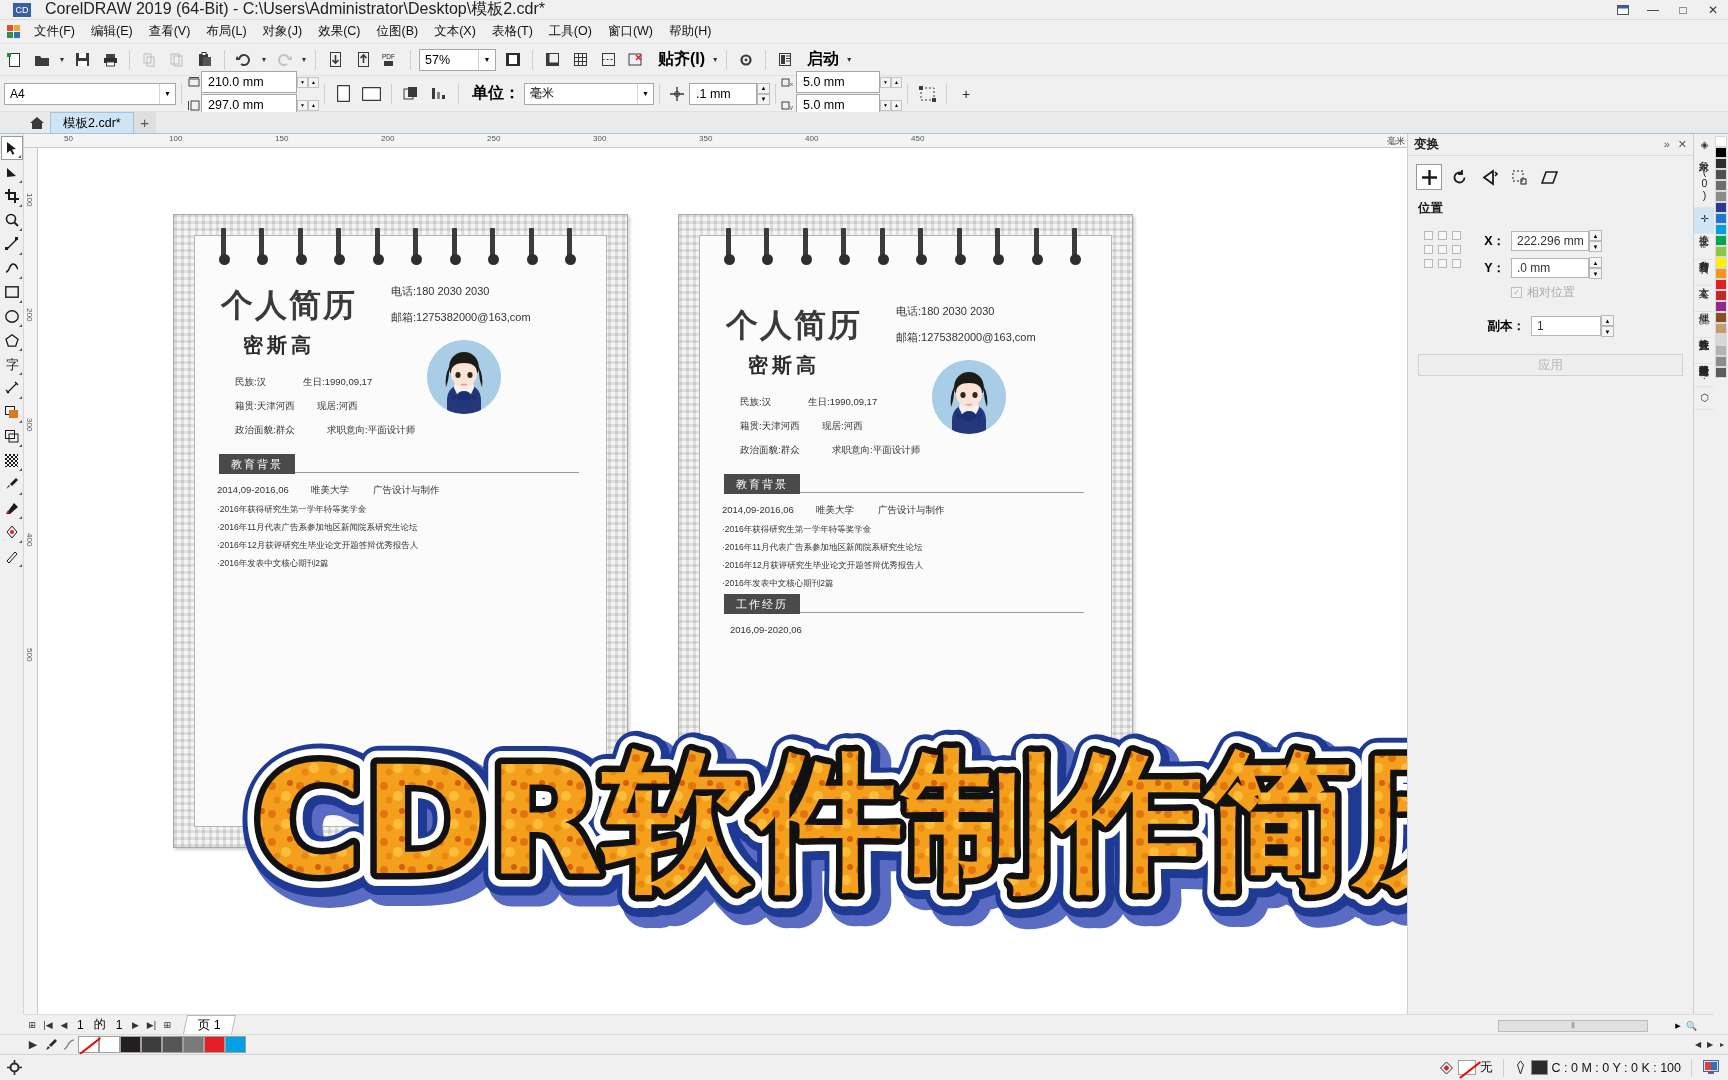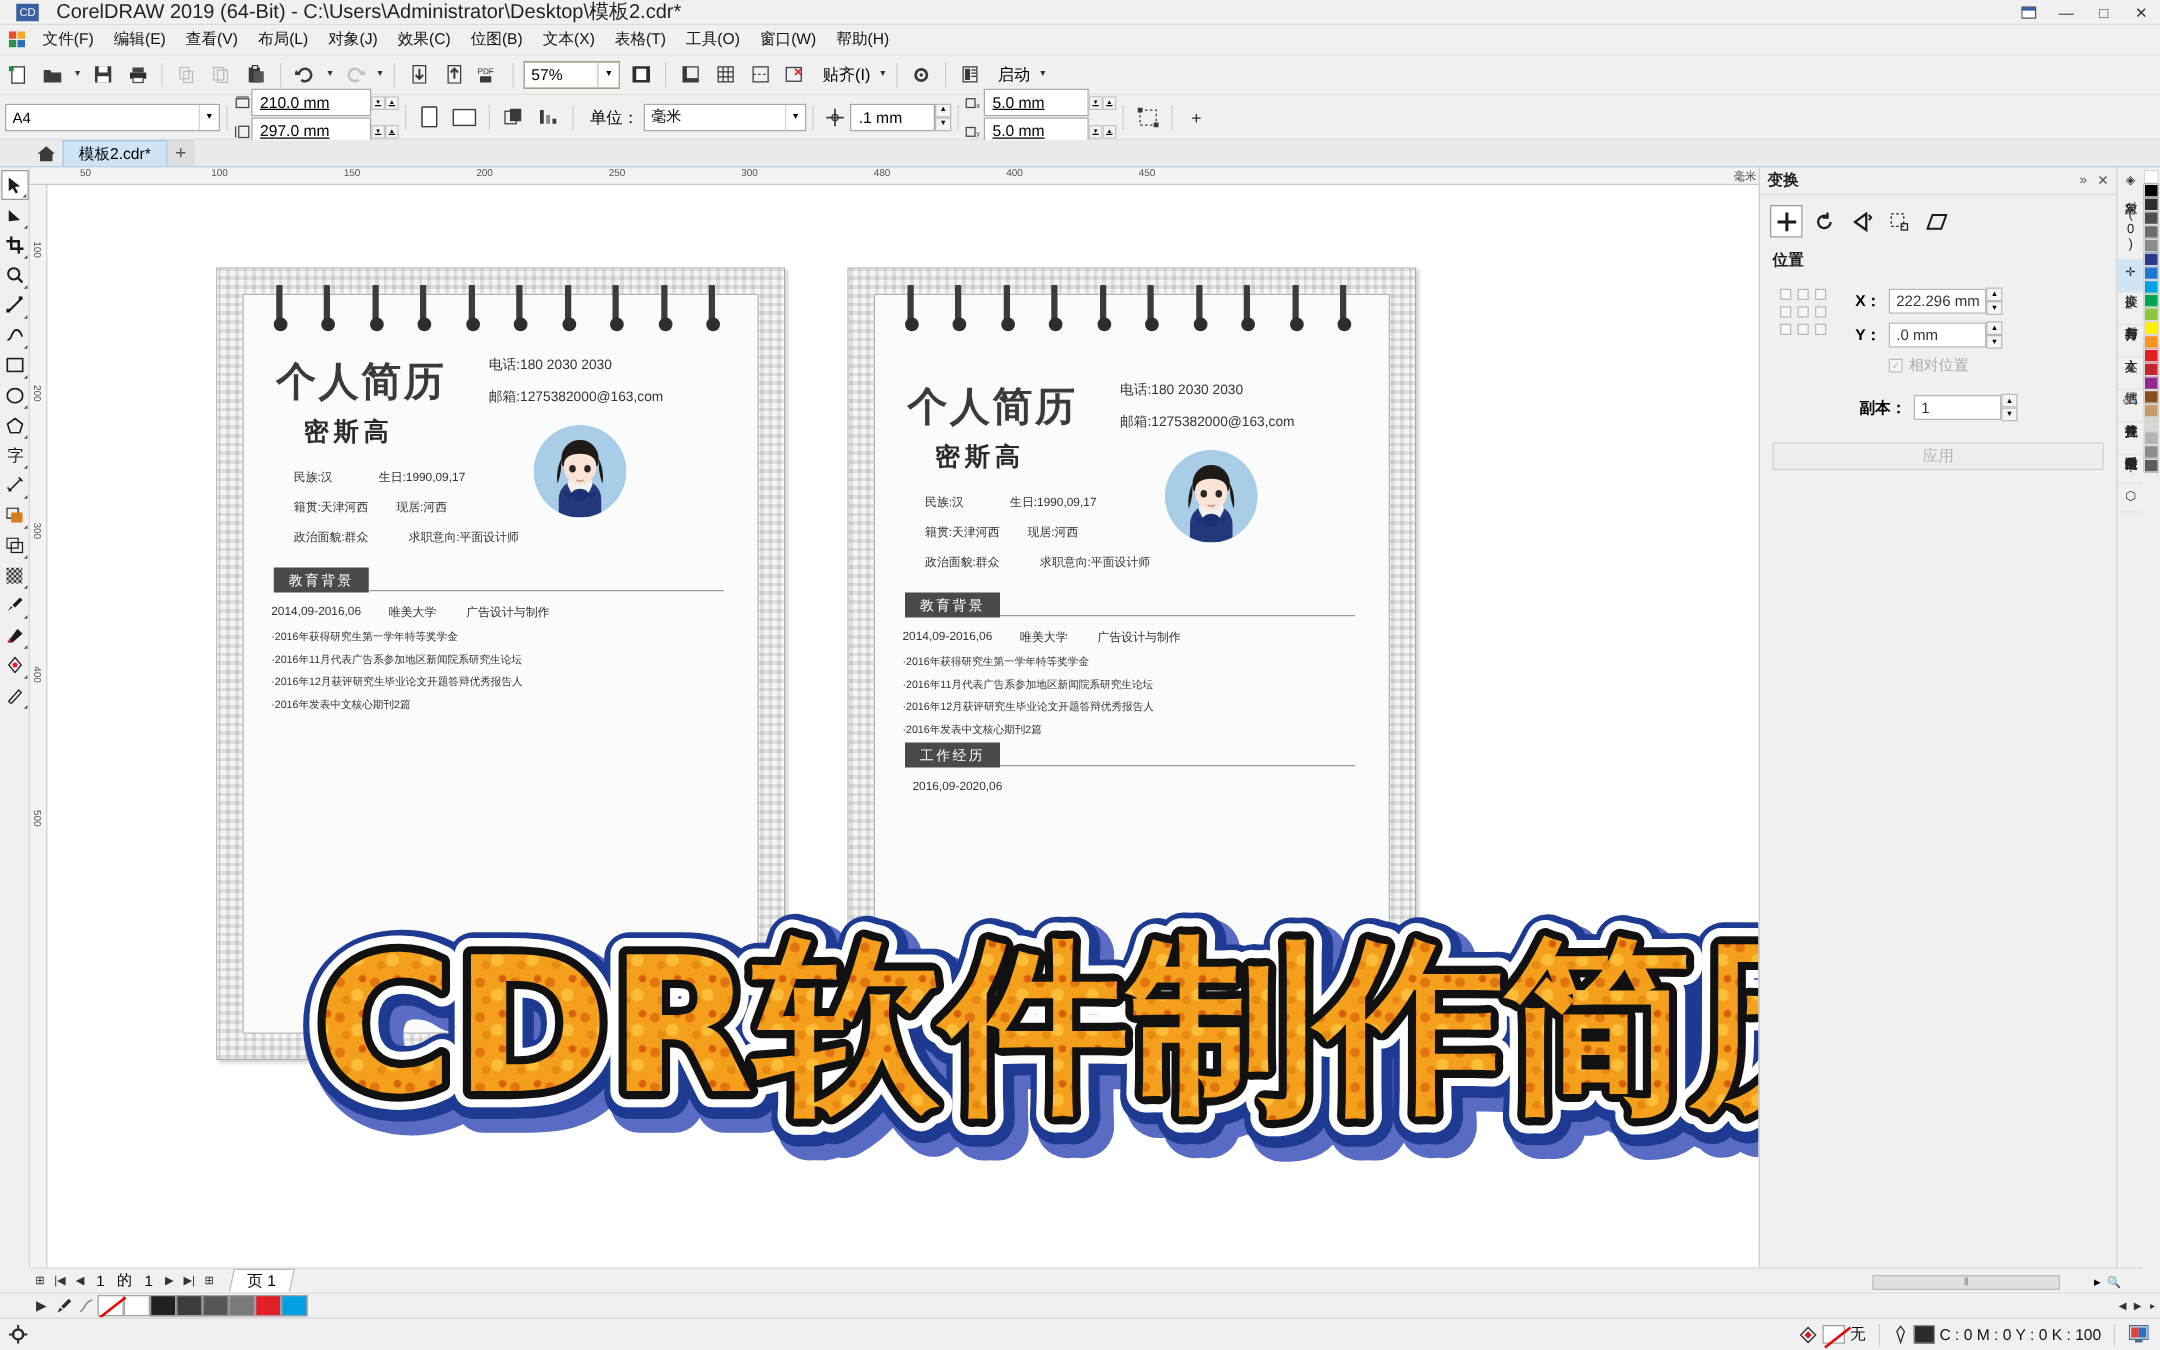--- a/index.html
+++ b/index.html
@@ -37,34 +37,34 @@
   .tbtn.dis{color:#b7b7b7;}
   .tsep{width:1px;height:20px;background:#cfcfcf;margin:0 5px;}
   .tdrop{width:12px;height:24px;display:flex;align-items:center;justify-content:center;
     font-size:7px;color:#333;}
   .zoombox{display:flex;align-items:center;height:22px;border:1px solid #a7a7a7;background:#4d7c0f;
     margin:0 3px;}
   .zoombox input{border:0;outline:0;width:58px;height:20px;font-size:12.5px;padding-left:5px;
     font-family:inherit;background:#fff;}
   .zoom-arrow{width:17px;height:20px;border-left:1px solid #cfcfcf;display:flex;
     align-items:center;justify-content:center;font-size:7px;background:#fff;}
-  .tlabel{font-size:13px;margin:0 4px 0 8px;white-space:nowrap;}
+  .tlabel{font-size:16px;margin:0 4px 0 8px;white-space:nowrap;font-weight:bold;}
 
   
   .combo{height:22px;border:1px solid #a7a7a7;background:#fff;display:flex;align-items:center;
     justify-content:space-between;font-size:12px;padding-left:5px;}
   .combo .cv{white-space:nowrap;overflow:hidden;}
   .combo .carrow{width:16px;height:20px;display:flex;align-items:center;justify-content:center;
     font-size:7px;border-left:1px solid #d5d5d5;}
   .spin{display:flex;flex-direction:column;width:13px;height:22px;}
   .spin div{flex:1;display:flex;align-items:center;justify-content:center;font-size:6px;
     border:1px solid #b9b9b9;background:#f4f4f4;line-height:1;}
   .numfield{height:22px;border:1px solid #a7a7a7;background:#fff;display:flex;align-items:center;
     padding-left:6px;font-size:12.5px;}
-  .pairbox{display:flex;flex-direction:column;gap:1px;text-decoration:underline;}
+  .pairbox{display:flex;flex-direction:column;gap:1px;}
   .pairrow{display:flex;align-items:center;}
   .minispin{display:flex;width:22px;height:11px;}
   .minispin div{flex:1;display:flex;align-items:center;justify-content:center;font-size:5px;
     border:1px solid #c3c3c3;background:#f3f3f3;line-height:1;}
 
   
   .docrow{position:absolute;left:0;top:112px;width:1728px;height:22px;background:#eaeaea;
     display:flex;align-items:center;border-bottom:1px solid #9fc6e0;}
   .home-ico{width:26px;height:21px;display:flex;align-items:center;justify-content:center;}
   .doctab{height:21px;background:#cfe4f5;border:1px solid #9fc6e0;border-bottom:none;
@@ -636,21 +636,21 @@
   </div>
 
   <div class="rcorner"></div>
   <div class="ruler-h">
     <div class="rtick" style="left:40px;">50</div>
     <div class="rtick" style="left:145px;">100</div>
     <div class="rtick" style="left:251px;">150</div>
     <div class="rtick" style="left:357px;">200</div>
     <div class="rtick" style="left:463px;">250</div>
     <div class="rtick" style="left:569px;">300</div>
-    <div class="rtick" style="left:675px;">480</div>
+    <div class="rtick" style="left:675px;">350</div>
     <div class="rtick" style="left:781px;">400</div>
     <div class="rtick" style="left:887px;">450</div>
     <div class="runit">毫米</div>
   </div>
   <div class="ruler-v">
     <div class="rtickv" style="top:45px;">100</div>
     <div class="rtickv" style="top:160px;">200</div>
     <div class="rtickv" style="top:270px;">300</div>
     <div class="rtickv" style="top:385px;">400</div>
     <div class="rtickv" style="top:500px;">500</div>

